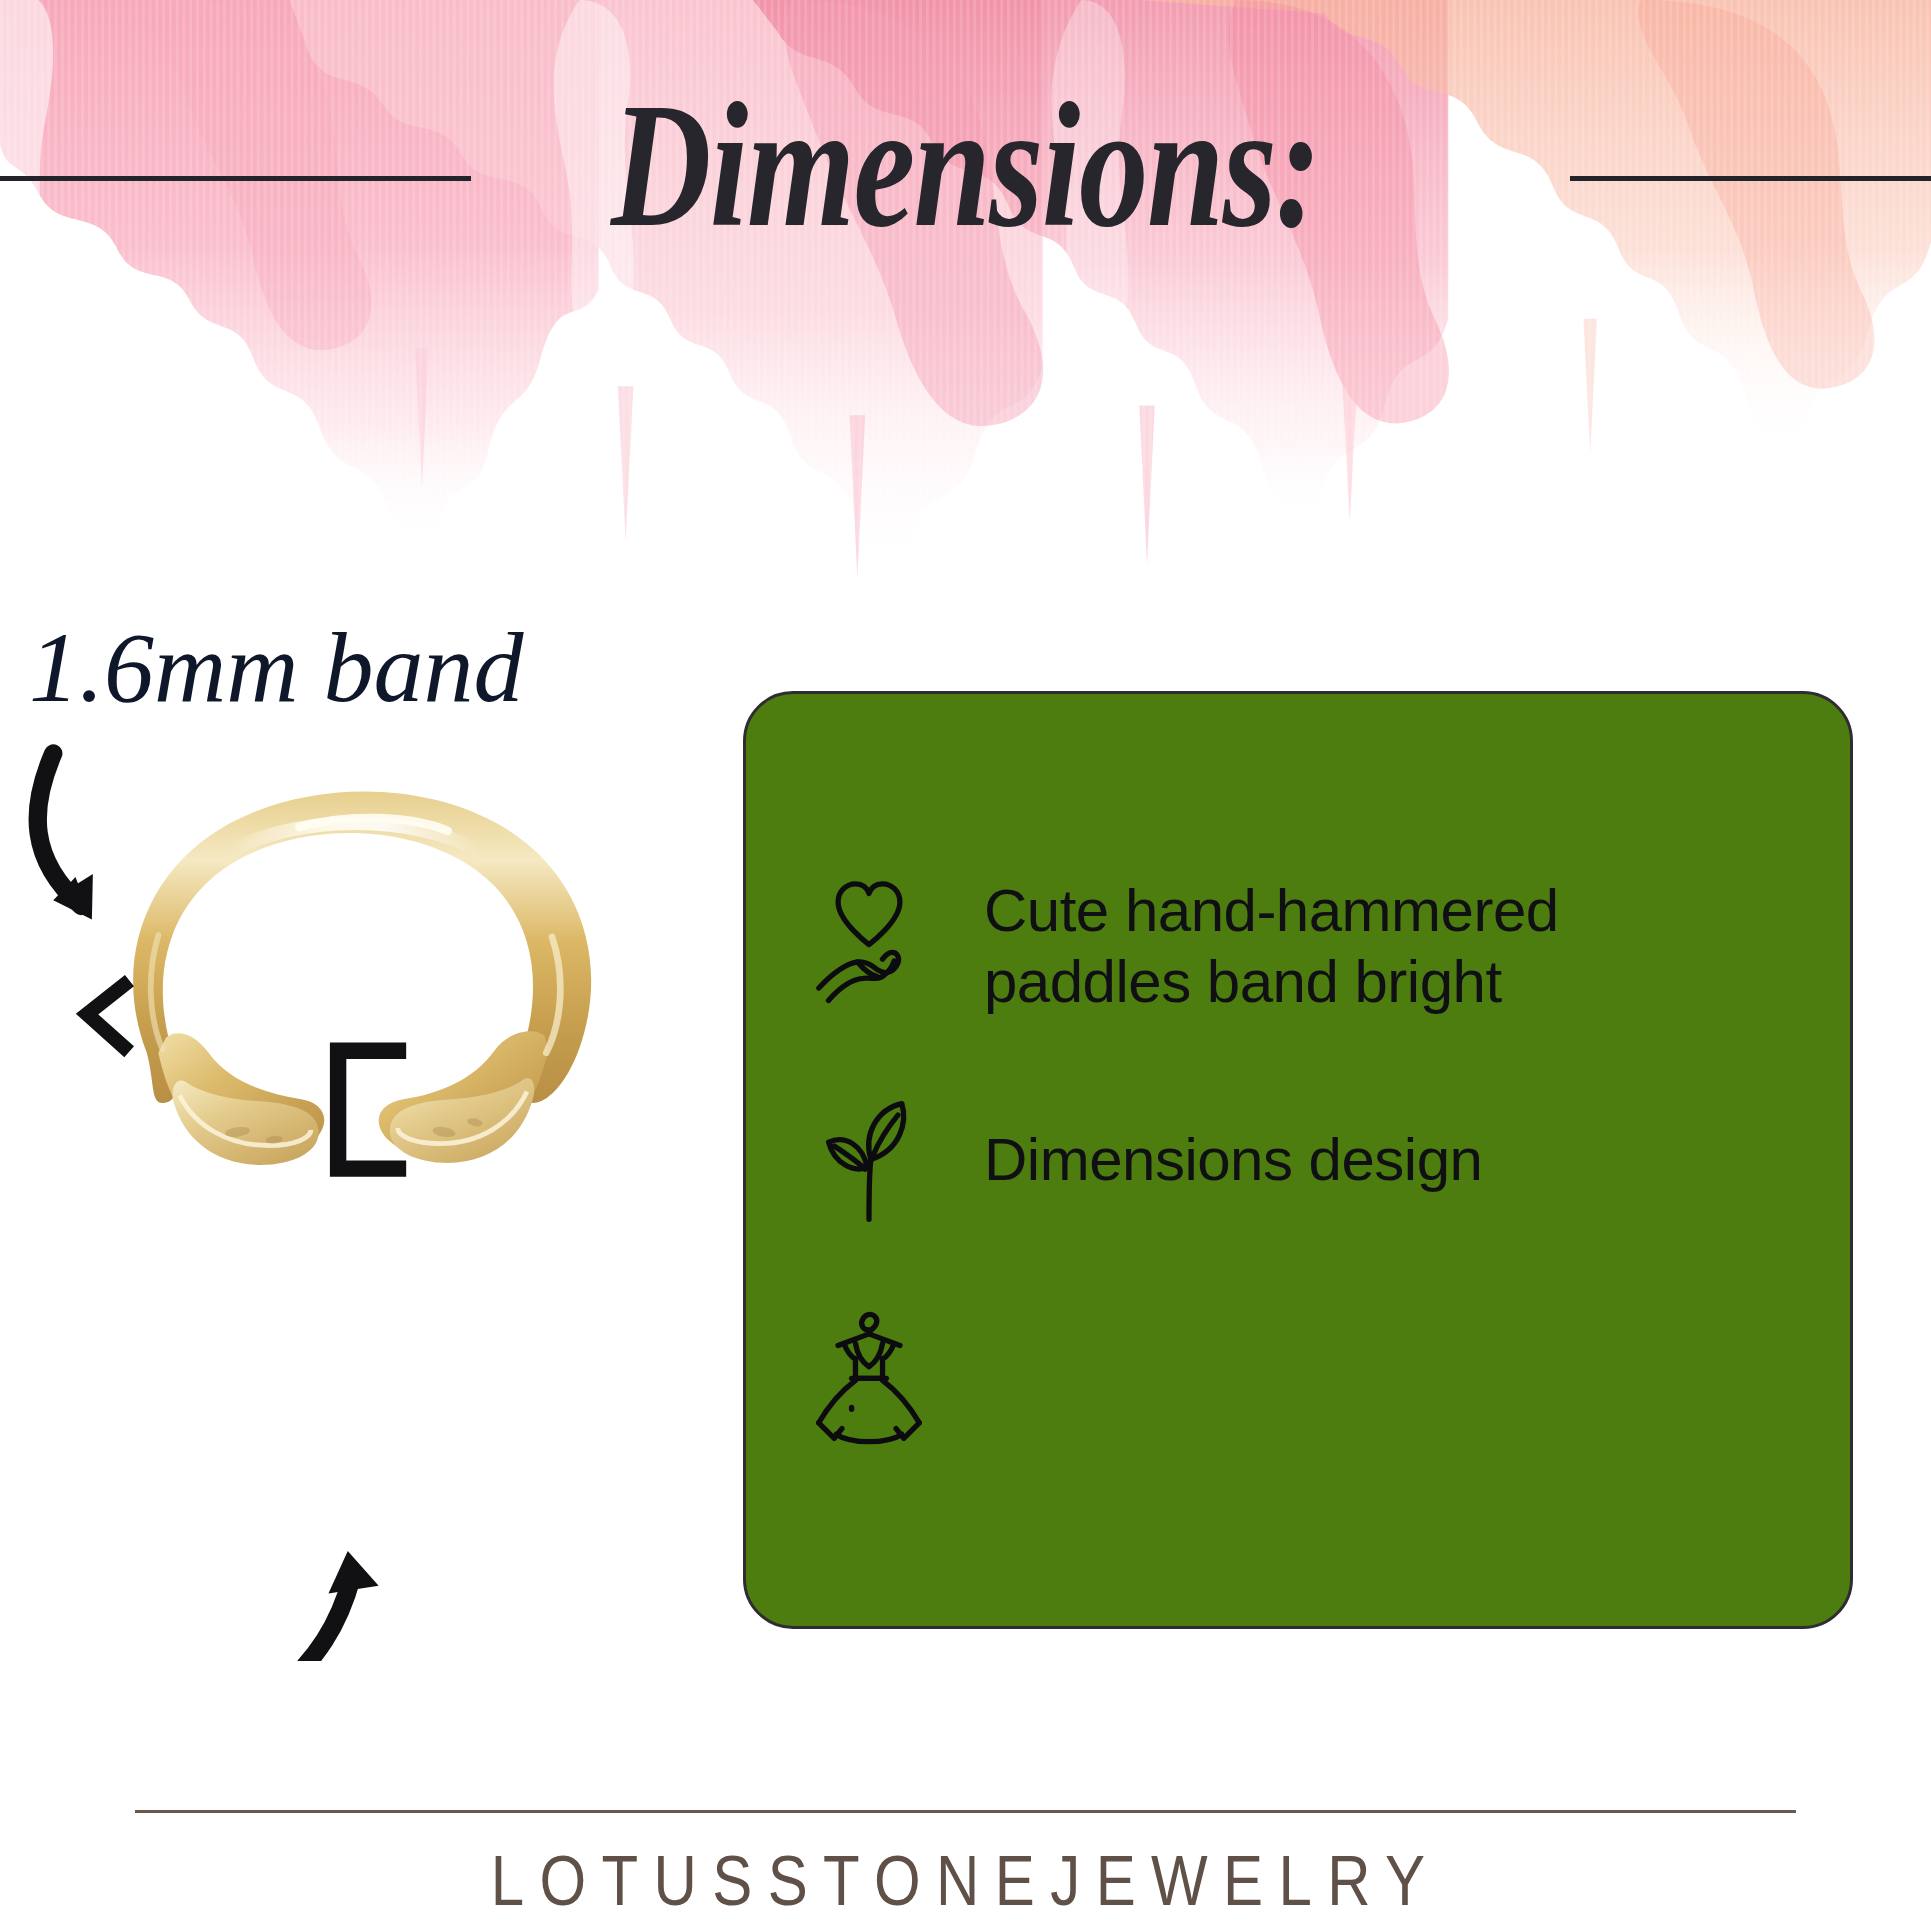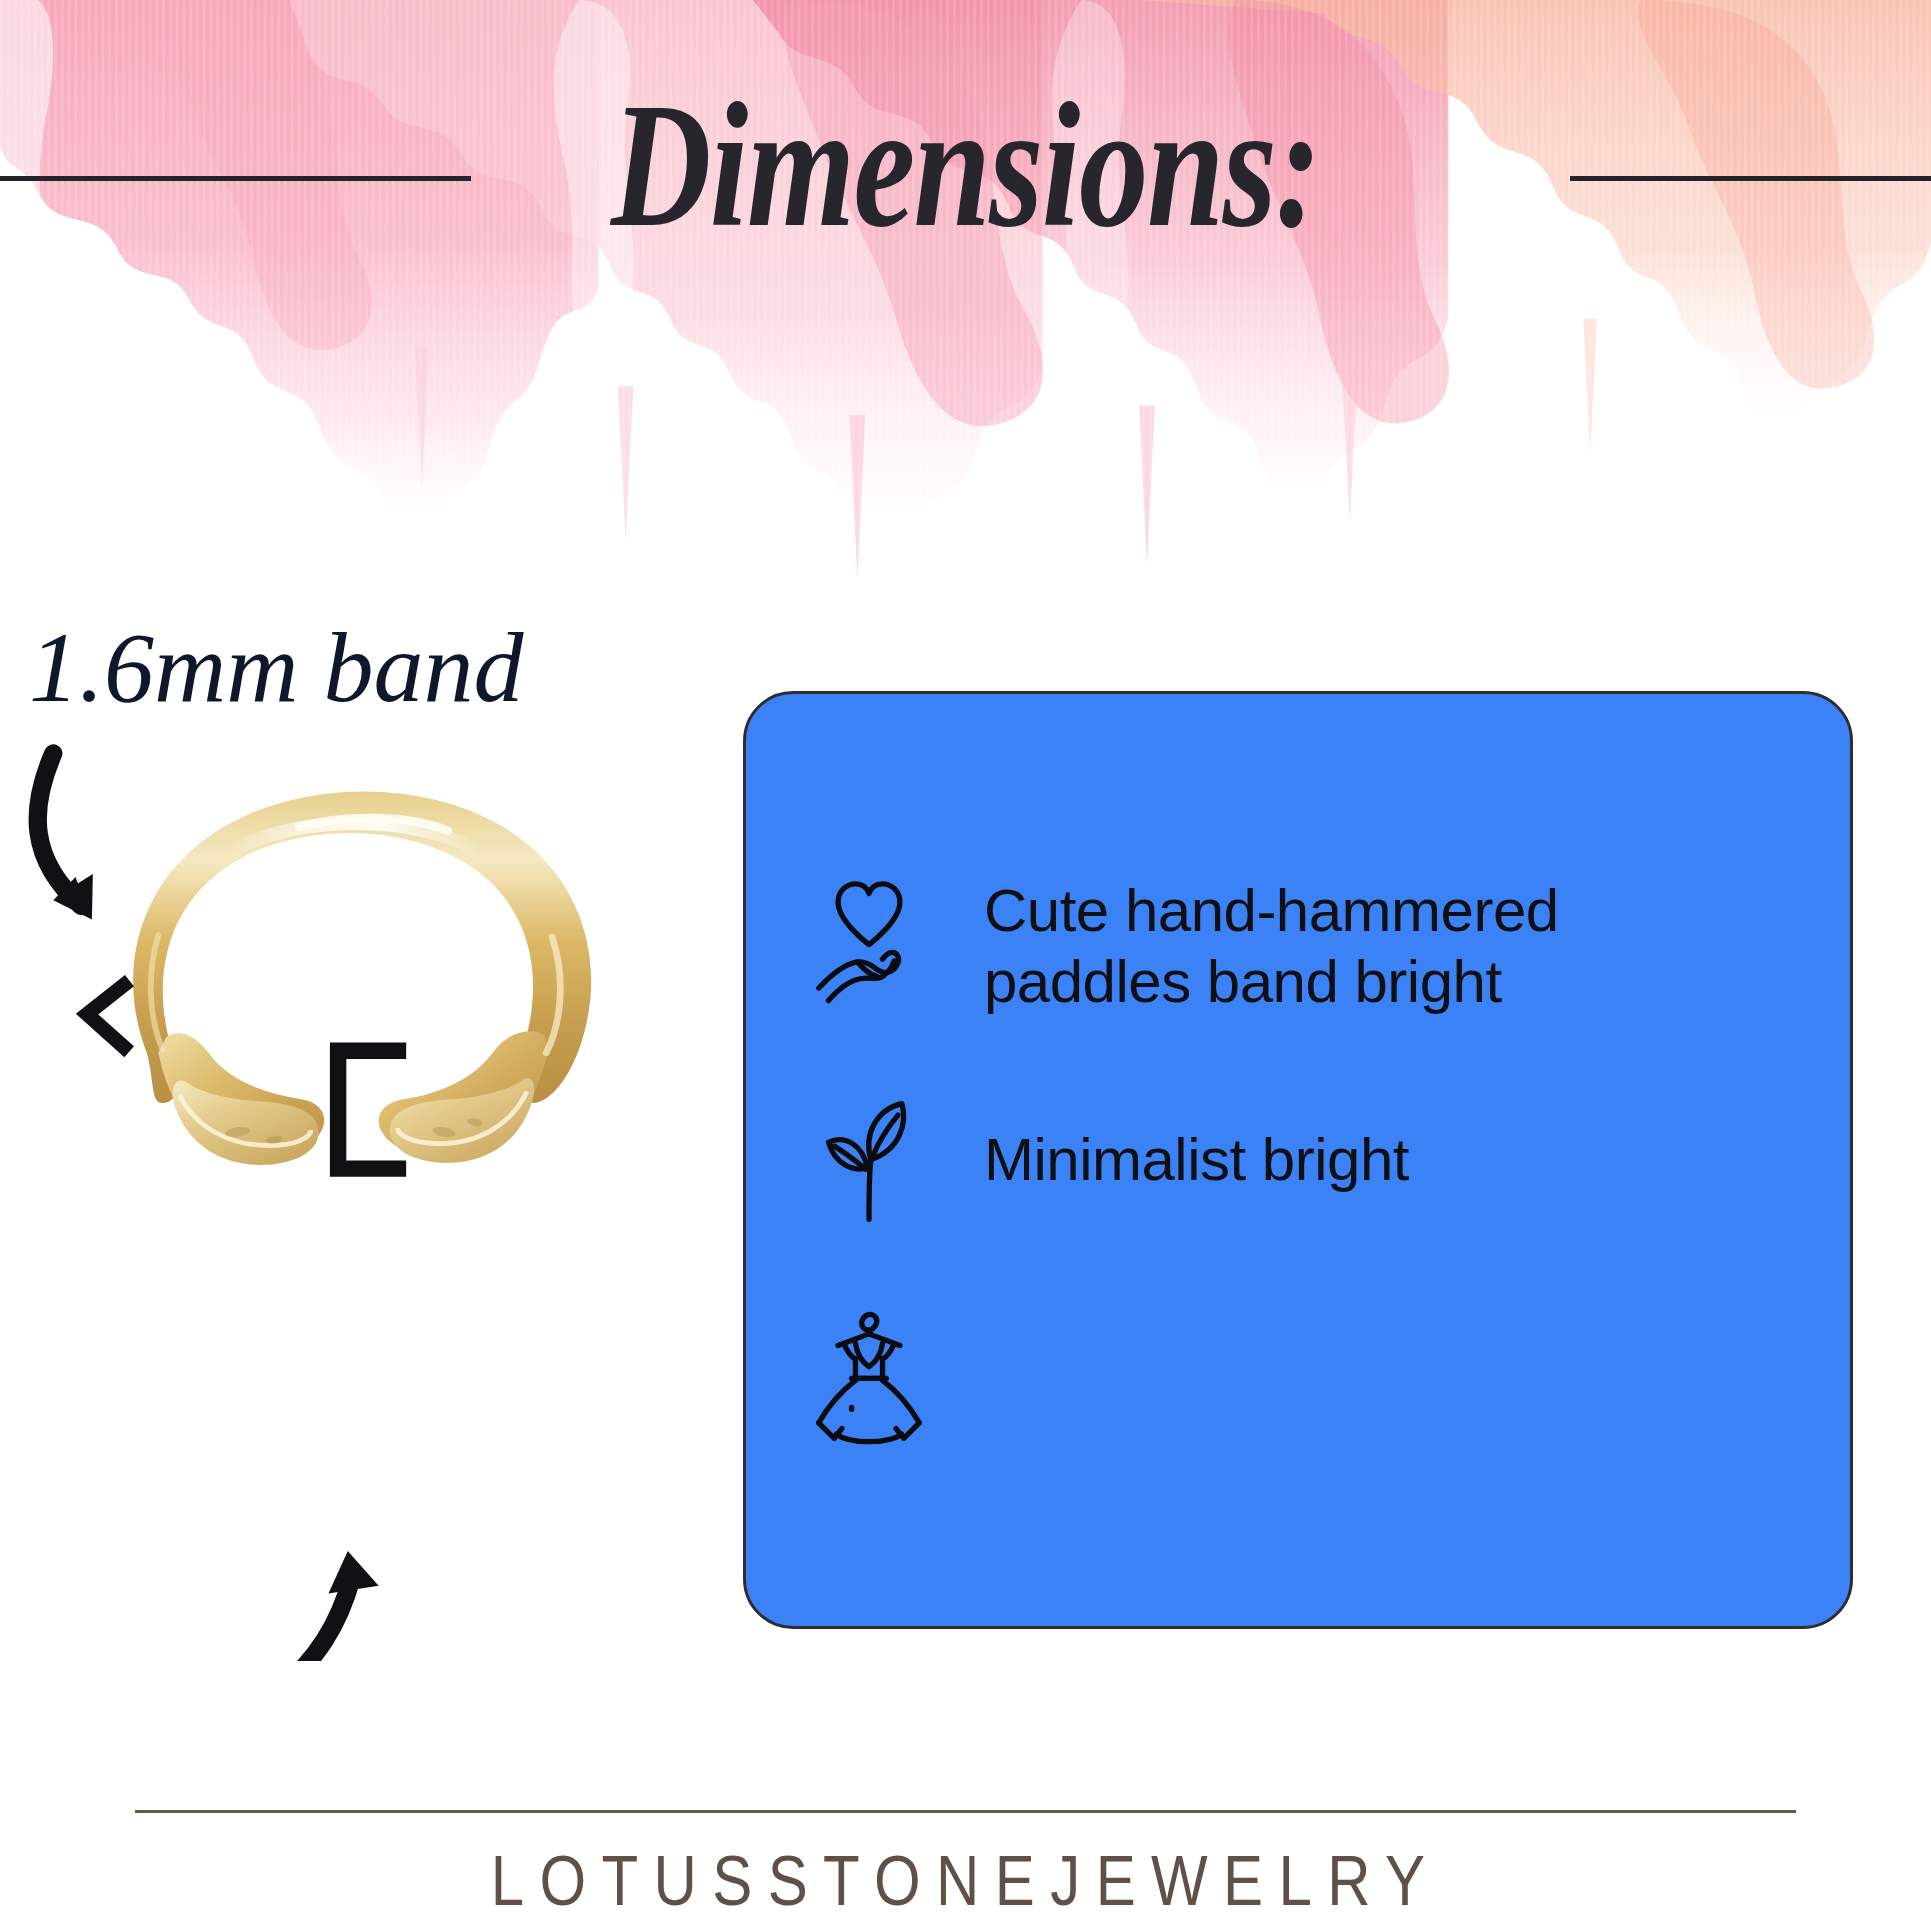--- a/index.html
+++ b/index.html
@@ -33,21 +33,21 @@
     position:absolute;font-family:"Liberation Serif", serif;font-style:italic;
     font-weight:400;color:#0f172a;white-space:nowrap;line-height:1;
   }
   #anno-band{left:29px;top:77px;font-size:100px;}
   #ring-svg{position:absolute;left:58px;top:222px;}
   #arrows-svg{position:absolute;left:0px;top:0px;pointer-events:none;}
 
   
   #card{
     position:absolute;left:743px;top:691px;width:1110px;height:938px;
-    background:#3b82f6;border:3.9px solid #2f2d33;border-radius:50px;
+    background:#4d7c0f;border:3.9px solid #2f2d33;border-radius:50px;
     box-sizing:border-box;
   }
   #features{position:absolute;left:0;top:0;width:100%;height:100%;
     display:flex;flex-direction:column;justify-content:center;gap:68px;padding:0 60px;box-sizing:border-box;}
   .feature{display:flex;align-items:center;gap:52px;}
   .feat-icon{width:126px;min-width:126px;height:145px;display:flex;align-items:center;justify-content:center;}
   .feat-text{
     font-family:"Liberation Sans", sans-serif;font-weight:300;
     font-size:60px;line-height:1.18;color:#101014;letter-spacing:-0.5px;
   }
@@ -292,21 +292,21 @@
         <span class="feat-icon">
           <svg width="120" height="137" viewBox="0 0 124 142" xmlns="http://www.w3.org/2000/svg" fill="none" stroke="#0c0c10" stroke-width="5.5" stroke-linecap="round" stroke-linejoin="round">
             <path d="M62,132 C62,104 62,84 64,70"></path>
             <path d="M64,70 C56,44 70,18 96,12 C102,32 94,60 64,70 Z"></path>
             <path d="M92,24 C82,36 72,52 66,66"></path>
             <path d="M60,78 C46,84 26,74 20,52 C38,44 56,56 60,78 Z"></path>
             <path d="M26,56 C38,64 50,72 58,80"></path>
           </svg>
         </span>
         <span class="feat-text">
-          <span>Minimalist bright</span>
+          <span>Dimensions design</span>
         </span>
       </div>
 
       <div class="feature">
         <span class="feat-icon">
           <svg width="120" height="145" viewBox="0 0 124 150" xmlns="http://www.w3.org/2000/svg" fill="none" stroke="#0c0c10" stroke-width="5.5" stroke-linecap="round" stroke-linejoin="round">
             <path d="M62,30 C56,30 53,25 55,20 C57,14 64,12 68,16 C72,20 70,26 64,30 L62,34"></path>
             <path d="M30,46 L62,34 L94,46"></path>
             <path d="M36,44 C40,54 44,58 48,60"></path>
             <path d="M88,44 C84,54 80,58 76,60"></path>

